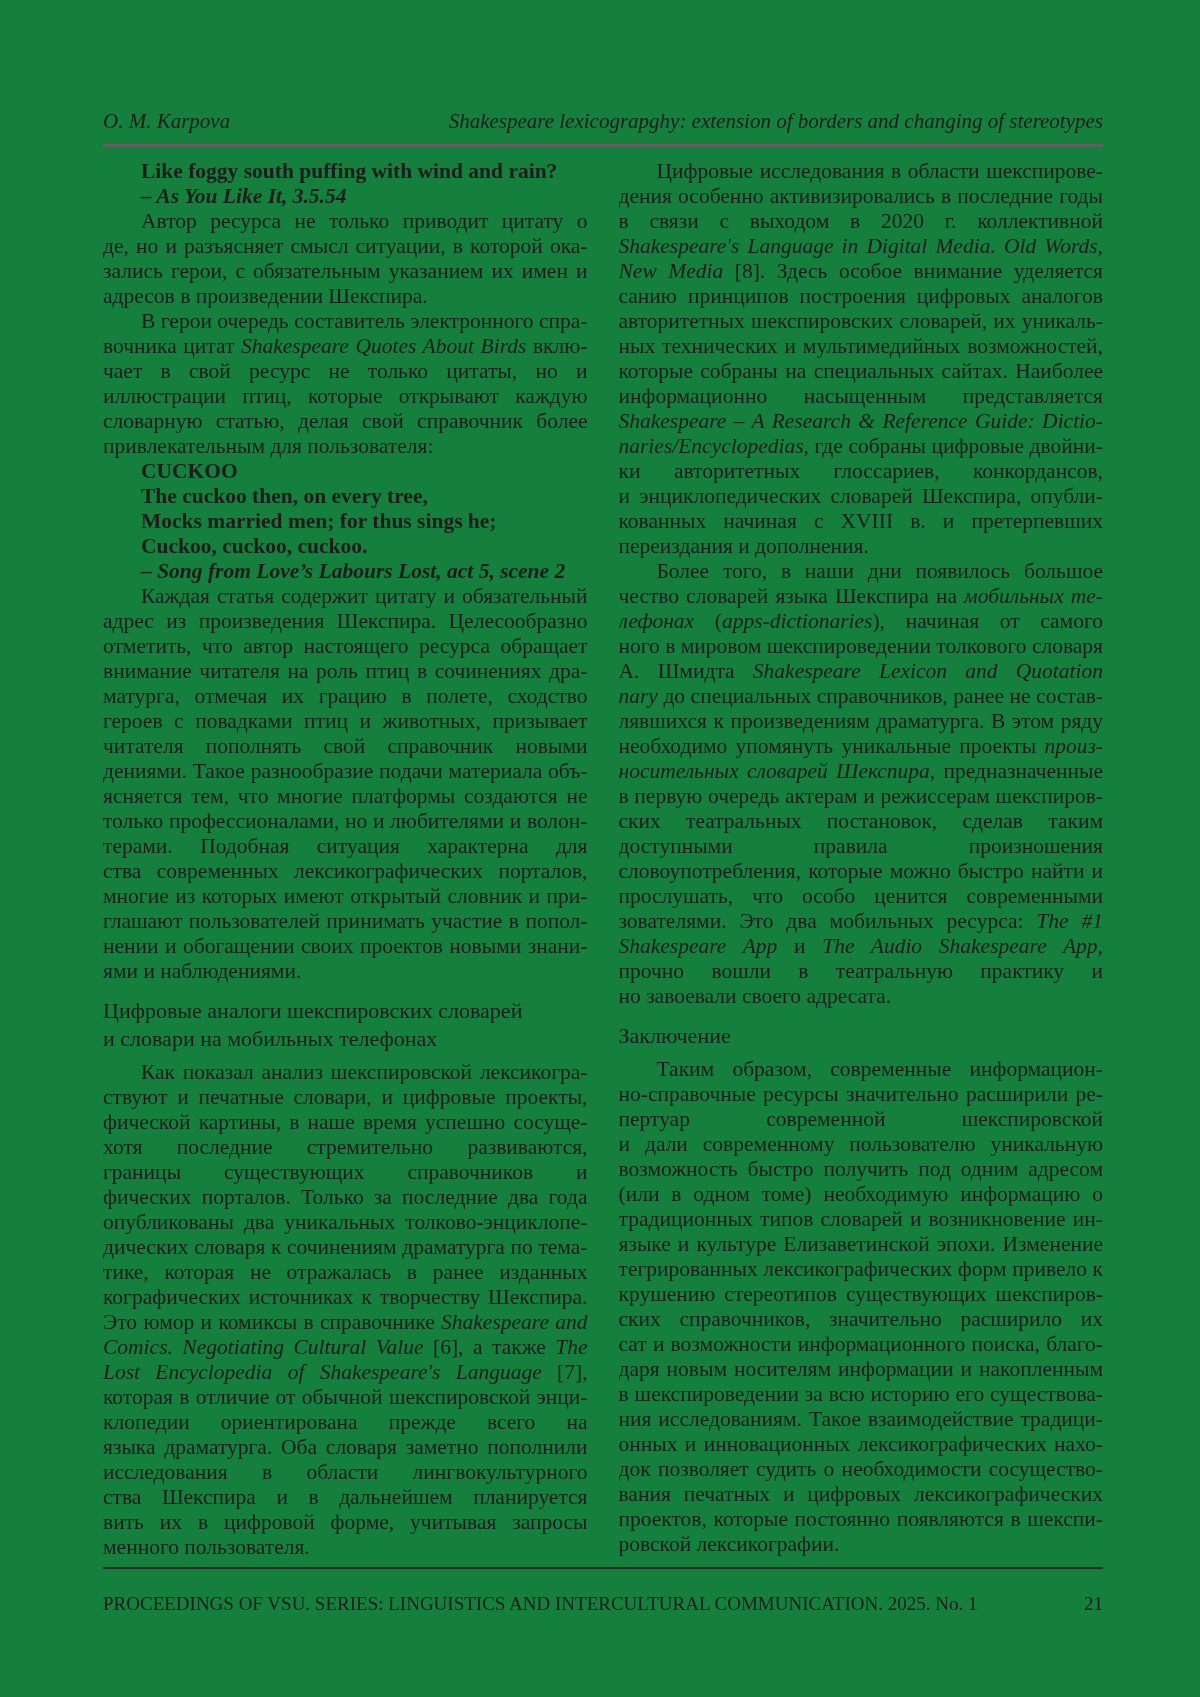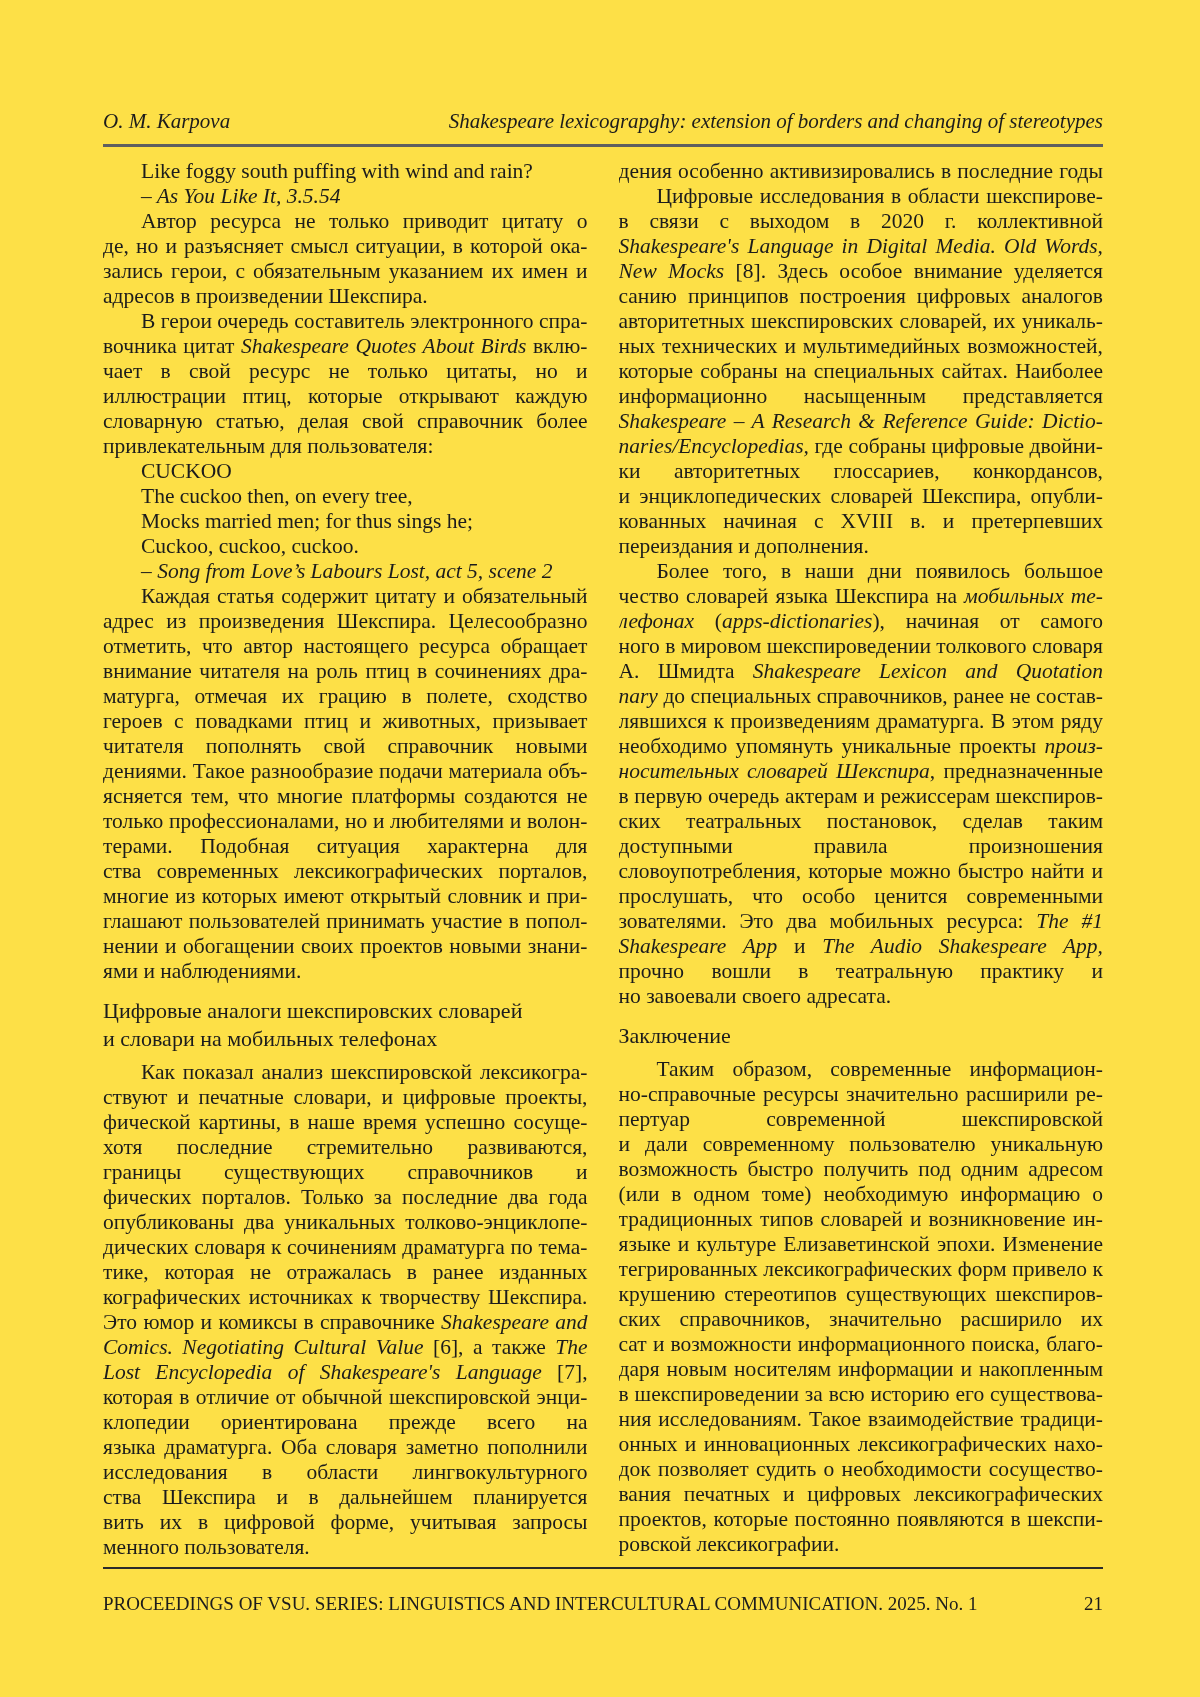--- a/index.html
+++ b/index.html
@@ -1,40 +1,40 @@
 <!DOCTYPE html>
 <html><head>
 <meta charset="utf-8">
 <style>
   html,body{margin:0;padding:0;background:#e8e8e8;}
   .page{
     position:relative;
     width:1200px;height:1697px;
-    background:#fde047;
+    background:#15803d;
     color:#1c1c1c;
     font-family:"Liberation Serif","DejaVu Serif",serif;
     margin:0 auto;
     overflow:hidden;
   }
   .header{
     position:absolute;left:103px;top:108px;width:1000px;
     display:flex;justify-content:space-between;align-items:flex-end;
     font-style:italic;font-size:21px;line-height:26px;
     border-bottom:3px solid #5f5f5f;
     padding-bottom:10px;
   }
   .content{
     position:absolute;left:103px;top:159px;width:1000px;
     display:flex;gap:31px;
   }
   .col{width:484.5px;font-size:21.5px;}
   .line{height:25px;line-height:25px;overflow:hidden;white-space:normal;}
   .just{text-align:justify;text-align-last:justify;}
   .ind{text-indent:38px;}
-  .verse .line{padding-left:38px;}
+  .verse .line{padding-left:38px;font-weight:bold;}
   .heading{margin:13px 0 7px;}
   .heading .line{
     font-weight:400;
     height:28px;line-height:28px;font-size:22px;
   }
   .footer{
     position:absolute;left:103px;top:1567px;width:1000px;
     border-top:2px solid #2b2b2b;
     padding-top:23px;
     display:flex;justify-content:space-between;align-items:baseline;
@@ -119,25 +119,25 @@
           <div class="line just">клопедии ориентирована прежде всего на объяснение</div>
           <div class="line just">языка драматурга. Оба словаря заметно пополнили</div>
           <div class="line just">исследования в области лингвокультурного простран-</div>
           <div class="line just">ства Шекспира и в дальнейшем планируется предста-</div>
           <div class="line just">вить их в цифровой форме, учитывая запросы совре-</div>
           <div class="line">менного пользователя.</div>
         </div>
       </div>
     <div class="col">
         <div class="block para">
+          <div class="line just ind">Цифровые исследования в области шекспирове-</div>
           <div class="line just">дения особенно активизировались в последние годы</div>
-          <div class="line just ind">Цифровые исследования в области шекспирове-</div>
           <div class="line just">в связи с выходом в 2020 г. коллективной монографии</div>
           <div class="line just"><i>Shakespeare's Language in Digital Media. Old Words,</i></div>
-          <div class="line just"><i>New Mocks</i> [8]. Здесь особое внимание уделяется опи-</div>
+          <div class="line just"><i>New Media</i> [8]. Здесь особое внимание уделяется опи-</div>
           <div class="line just">санию принципов построения цифровых аналогов</div>
           <div class="line just">авторитетных шекспировских словарей, их уникаль-</div>
           <div class="line just">ных технических и мультимедийных возможностей,</div>
           <div class="line just">которые собраны на специальных сайтах. Наиболее</div>
           <div class="line just">информационно насыщенным представляется портал</div>
           <div class="line just"><i>Shakespeare – A Research &amp; Reference Guide: Dictio-</i></div>
           <div class="line just"><i>naries/Encyclopedias,</i> где собраны цифровые двойни-</div>
           <div class="line just">ки авторитетных глоссариев, конкордансов, толковых</div>
           <div class="line just">и энциклопедических словарей Шекспира, опубли-</div>
           <div class="line just">кованных начиная с XVIII в. и претерпевших многие</div>

